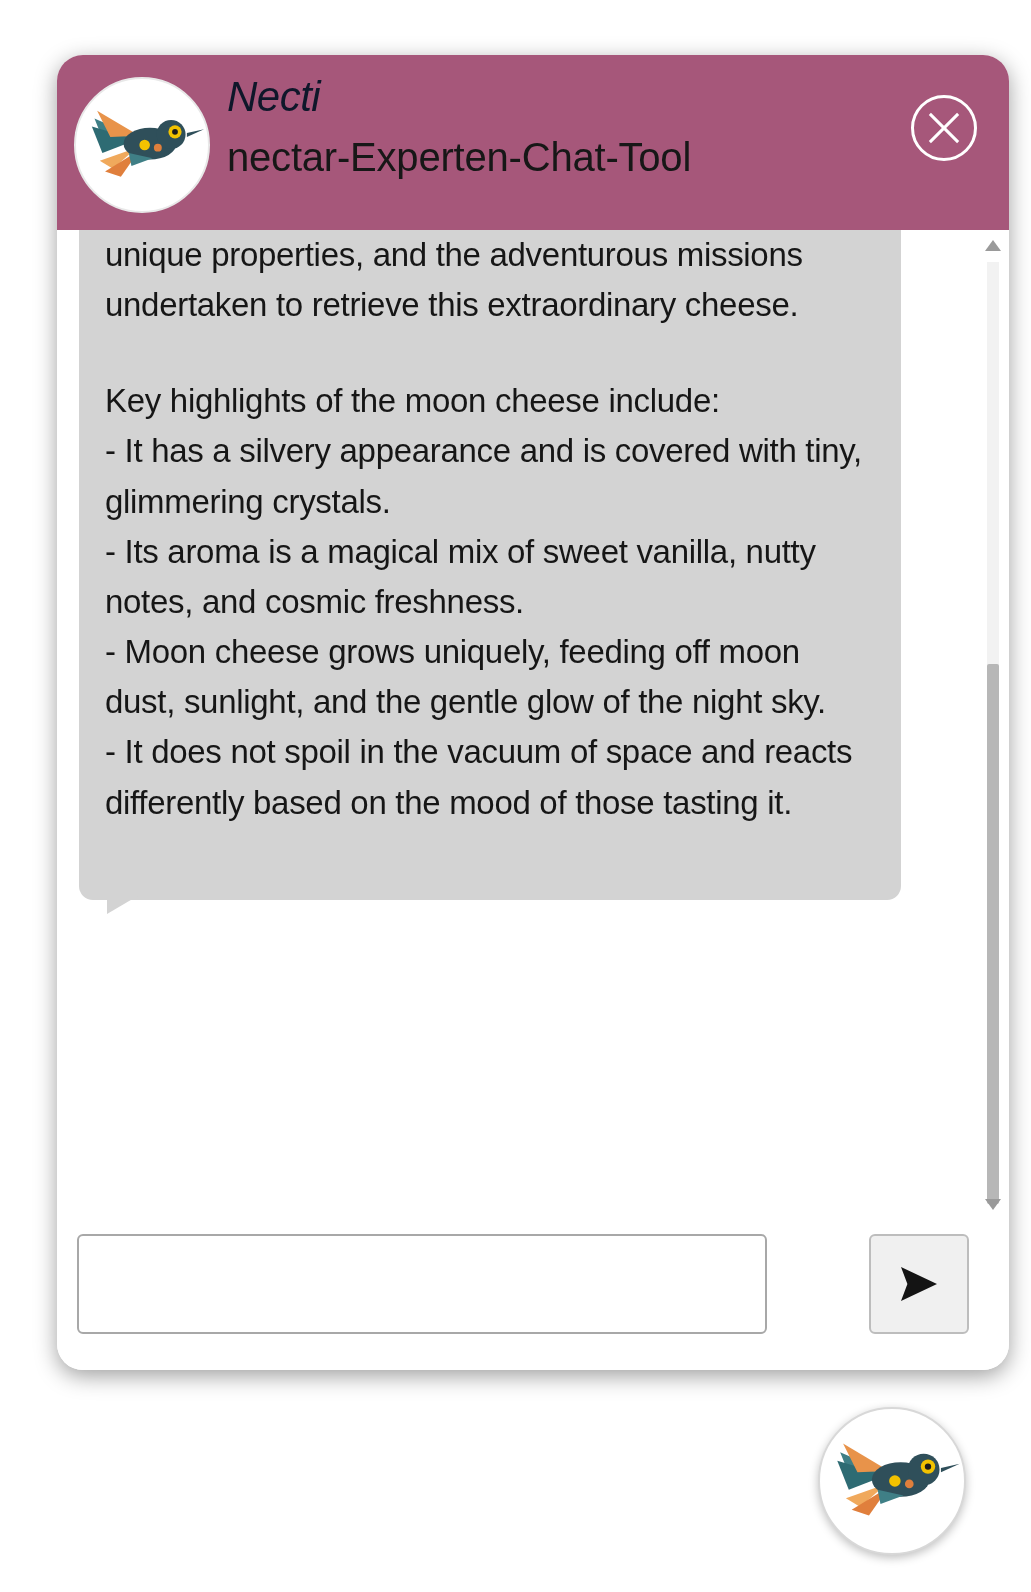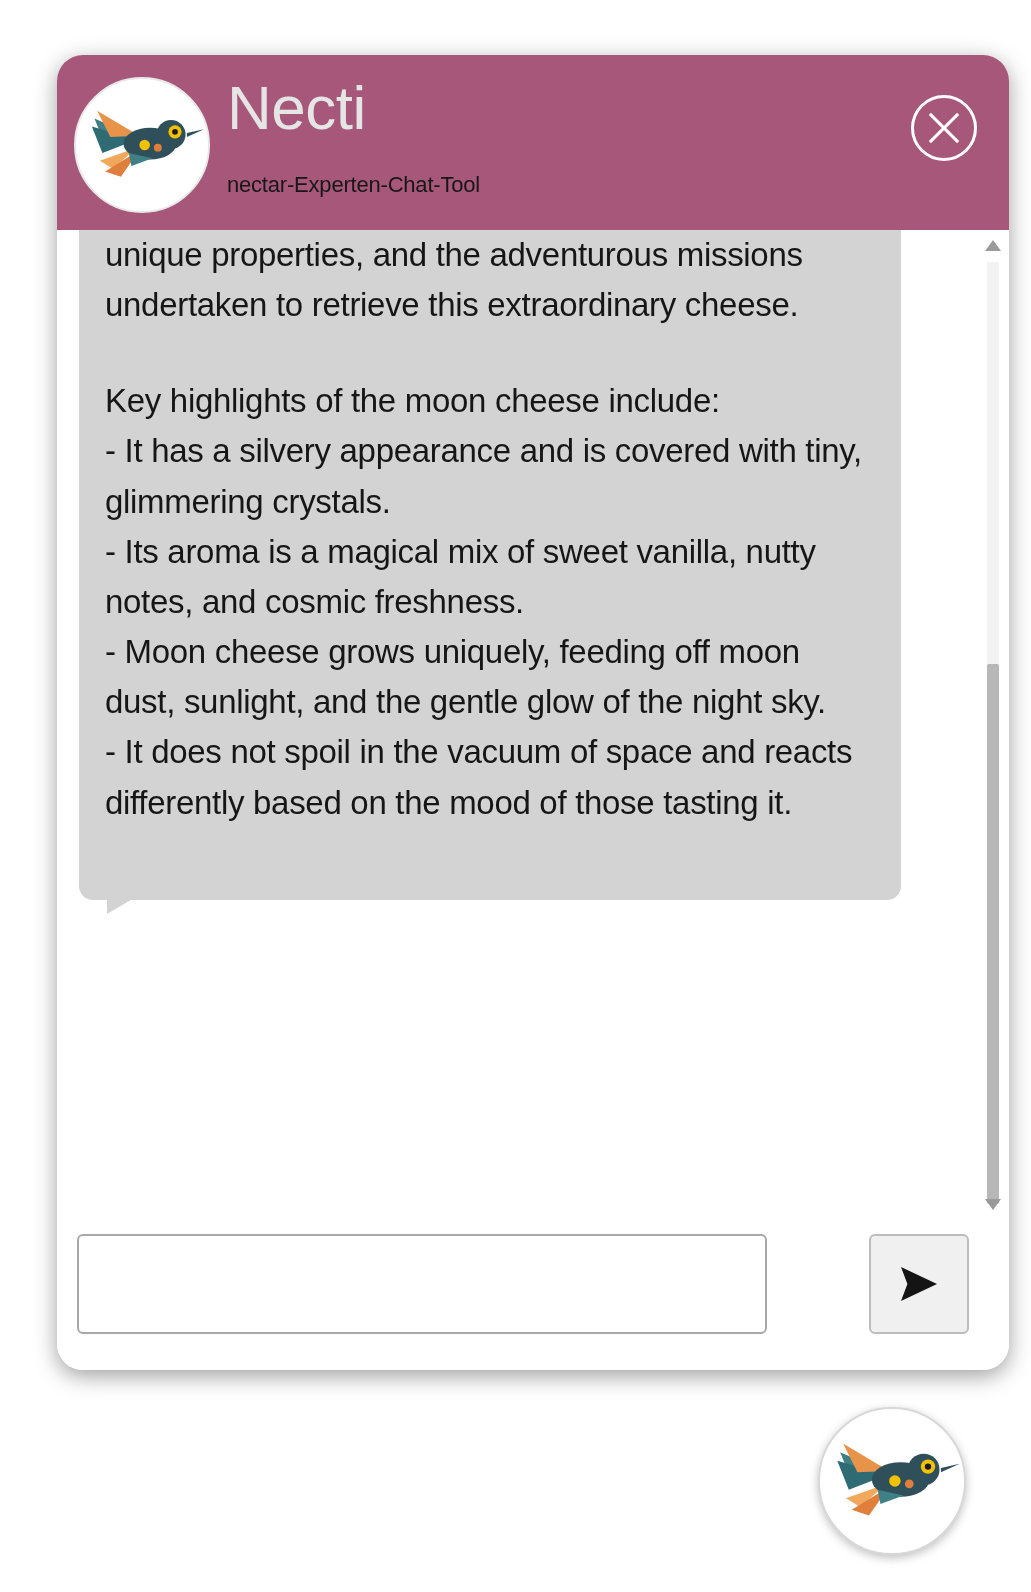--- a/index.html
+++ b/index.html
@@ -55,31 +55,32 @@
 
   .bird-svg { display: block; width: 100%; height: 100%; }
 
   .title-block {
     position: absolute;
     left: 170px;
     top: 20px;
   }
 
   .chat-title {
-    font-size: 62px;
-    color: #e5e5e5;
+    font-size: 42px;
+    color: #0f172a;
     font-weight: 400;
     line-height: 1.05;
     letter-spacing: -0.5px;
+    font-style: italic;
   }
 
   .chat-subtitle {
-    font-size: 22px;
+    font-size: 40px;
     color: #171717;
-    margin-top: 32px;
+    margin-top: 16px;
     letter-spacing: -0.2px;
   }
 
   .close-btn {
     position: absolute;
     right: 32px;
     top: 40px;
     width: 66px;
     height: 66px;
     border-radius: 50%;

